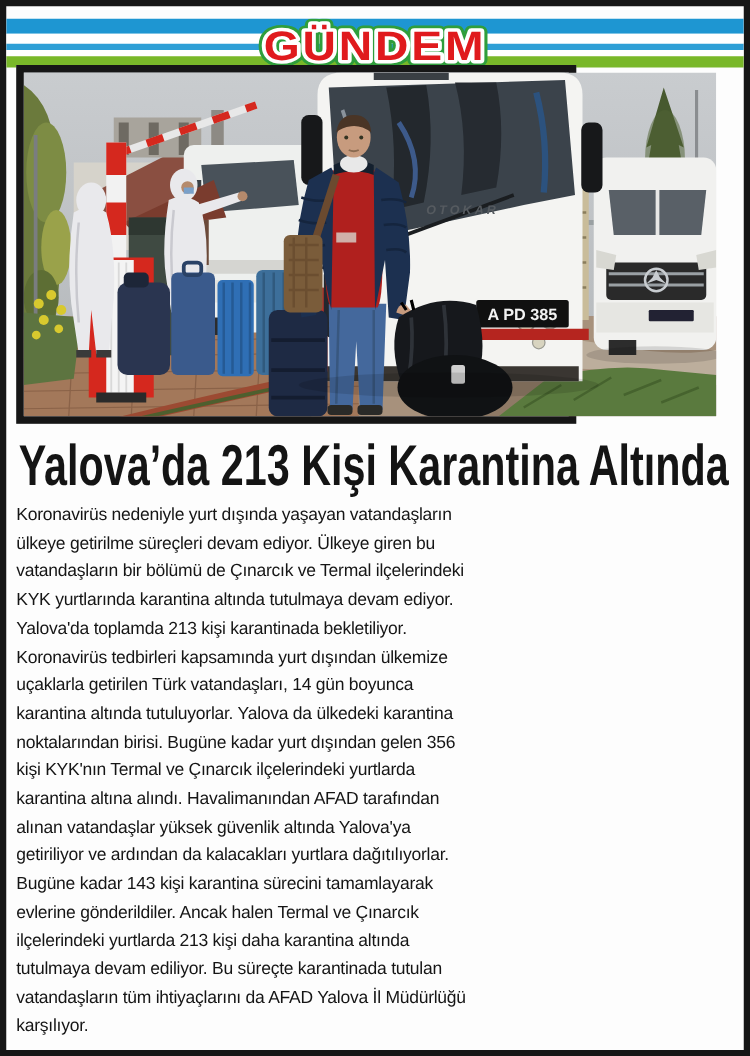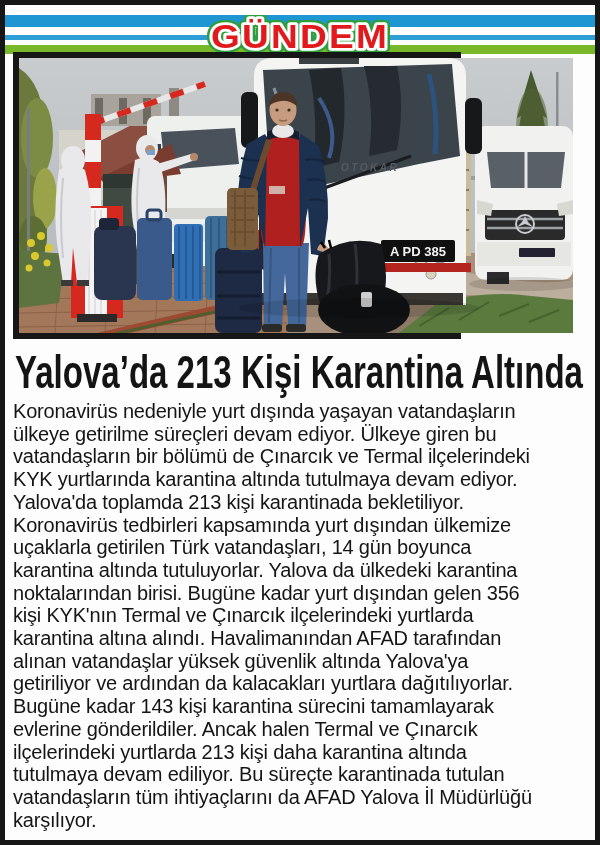--- a/index.html
+++ b/index.html
@@ -26,21 +26,21 @@
     position:absolute;left:8px;top:47px;width:448px;height:287px;
     box-sizing:border-box;border:6px solid #161616;background:#b9bdc0;
   }
   .photo-frame svg{display:block;width:554px;height:275px;}
   
   .headline-svg{position:absolute;left:8px;top:340px;width:574px;height:56px;}
   .headline-svg text{font-family:"Liberation Sans", sans-serif;font-weight:bold;fill:#141414;}
   
   .article-body{
     position:absolute;left:8px;top:395px;width:578px;
-    font-size:20px;line-height:22.7px;color:#151515;
+    font-size:14px;line-height:22.7px;color:#151515;
     white-space:pre-line;letter-spacing:-0.2px;
   }
 </style>
 </head>
 <body>
 
 <div class="page">
 
   <div class="banner">
     <div class="stripe s-blue1"></div>

